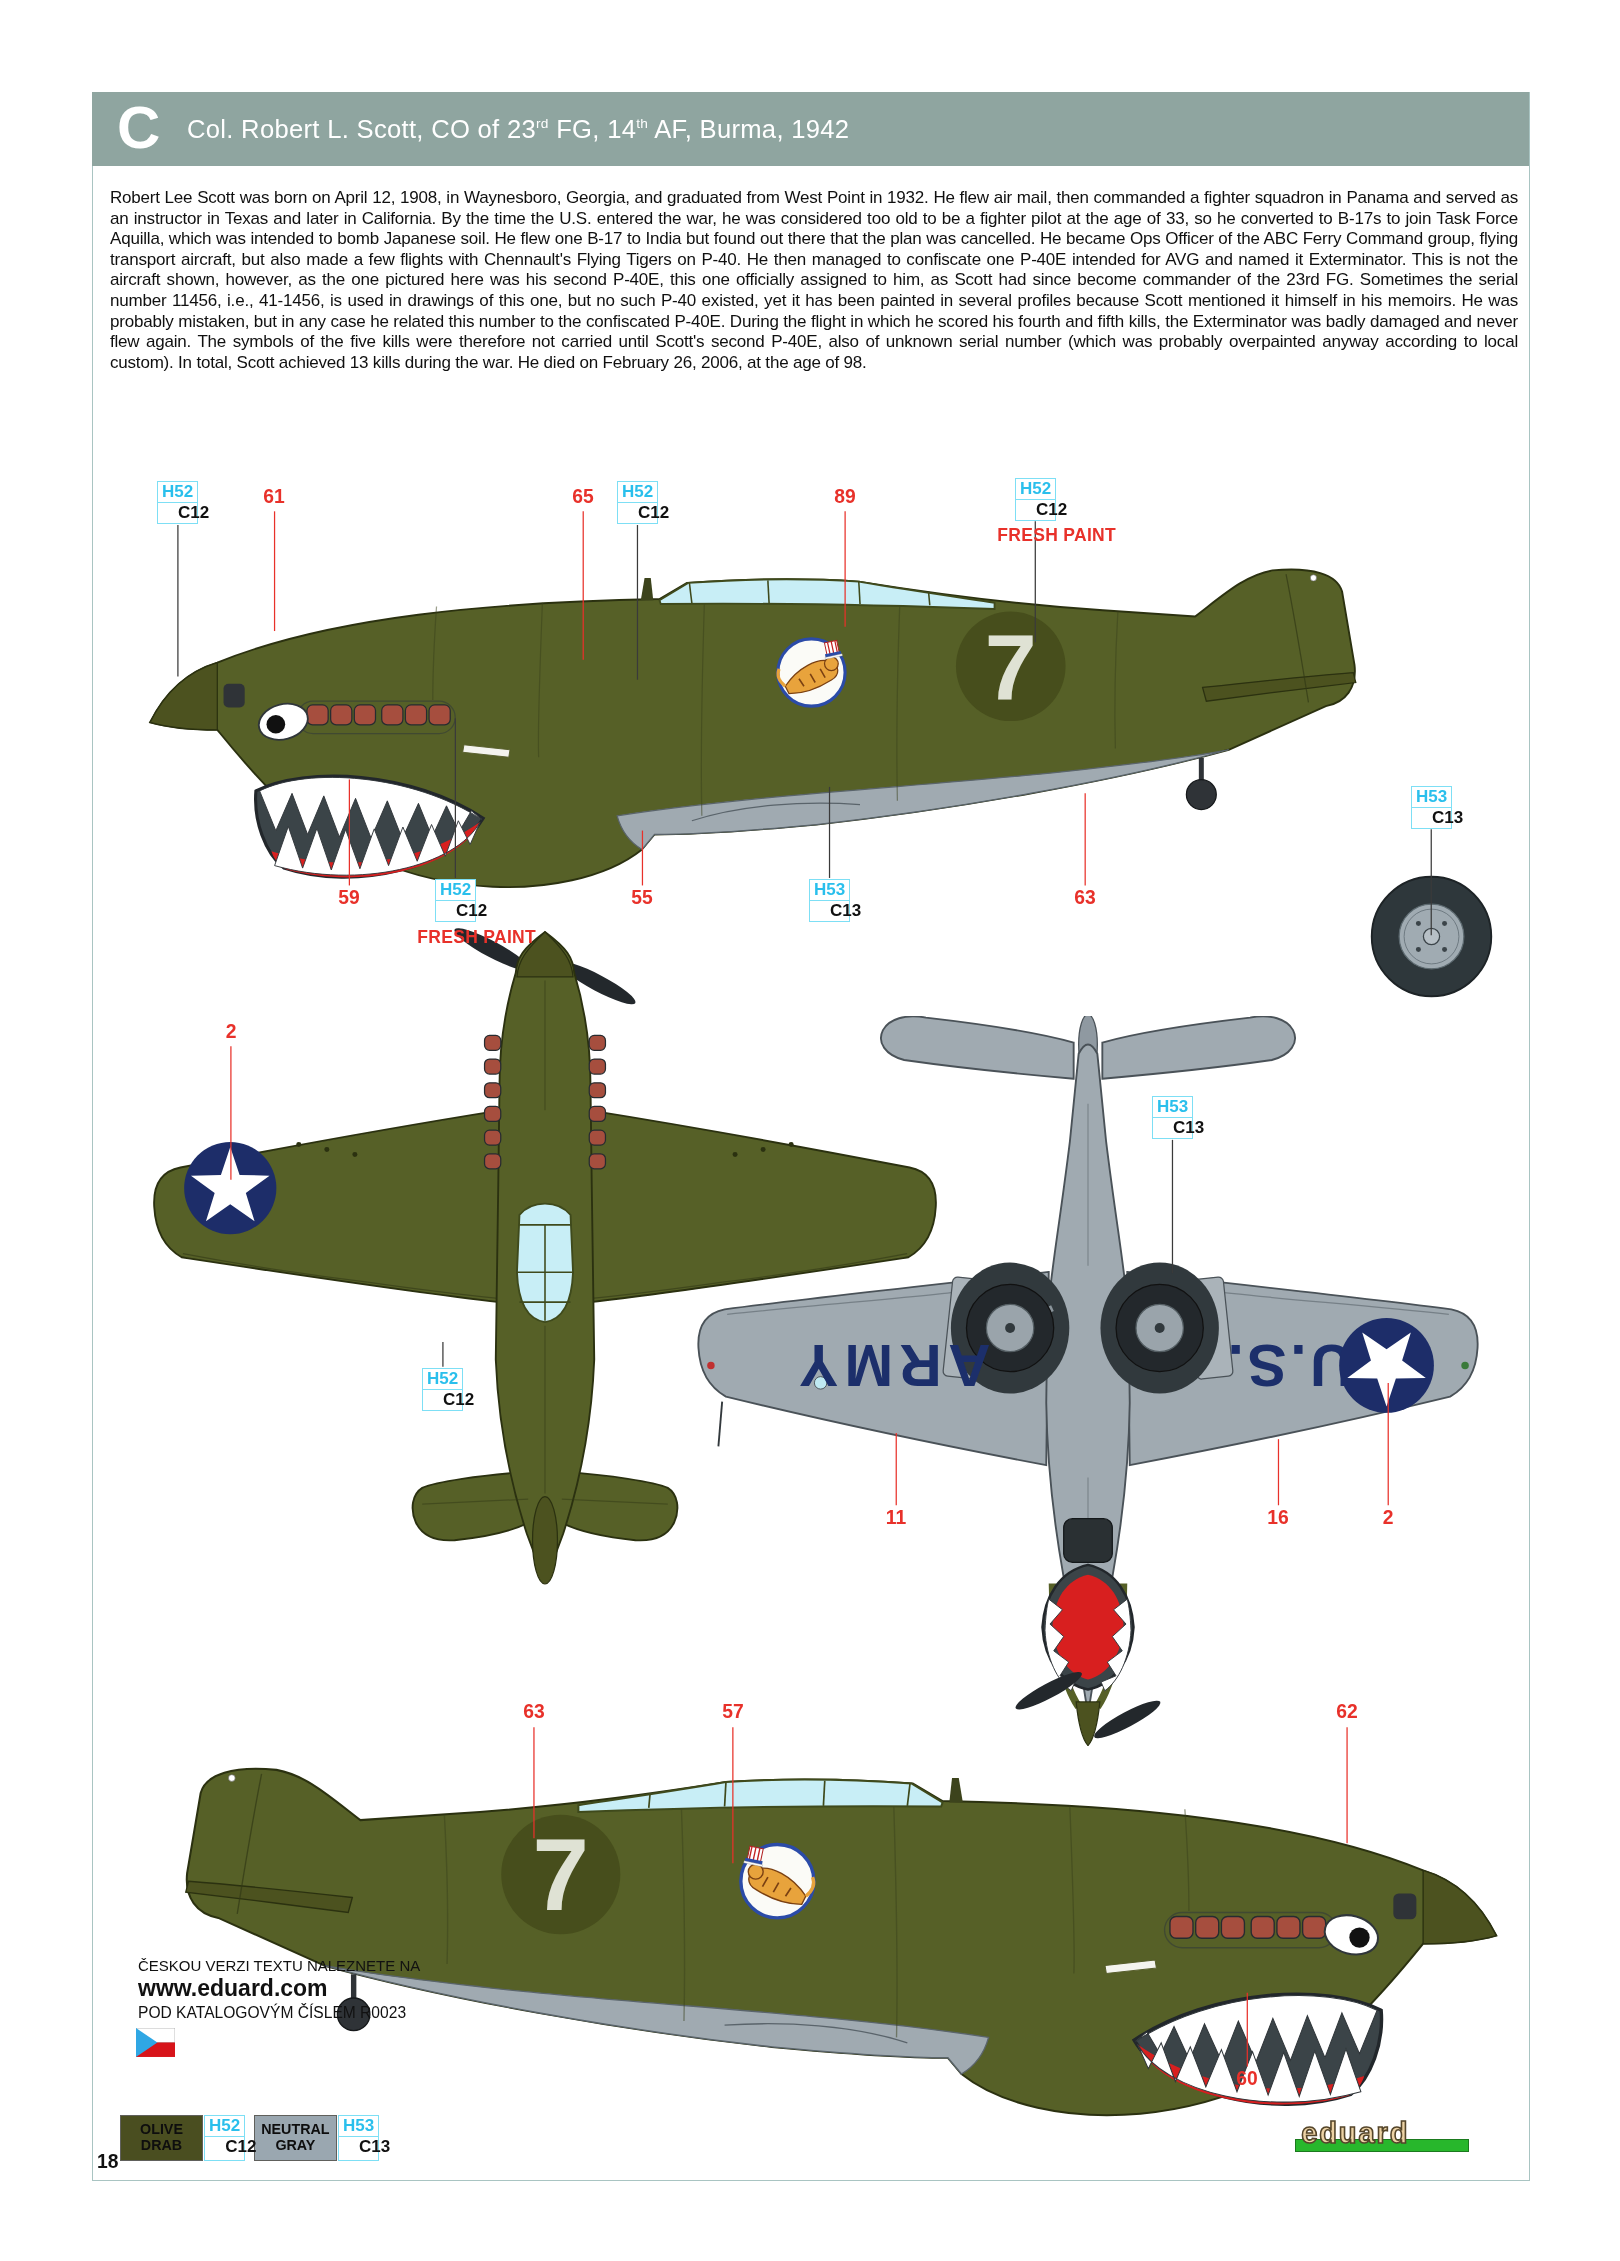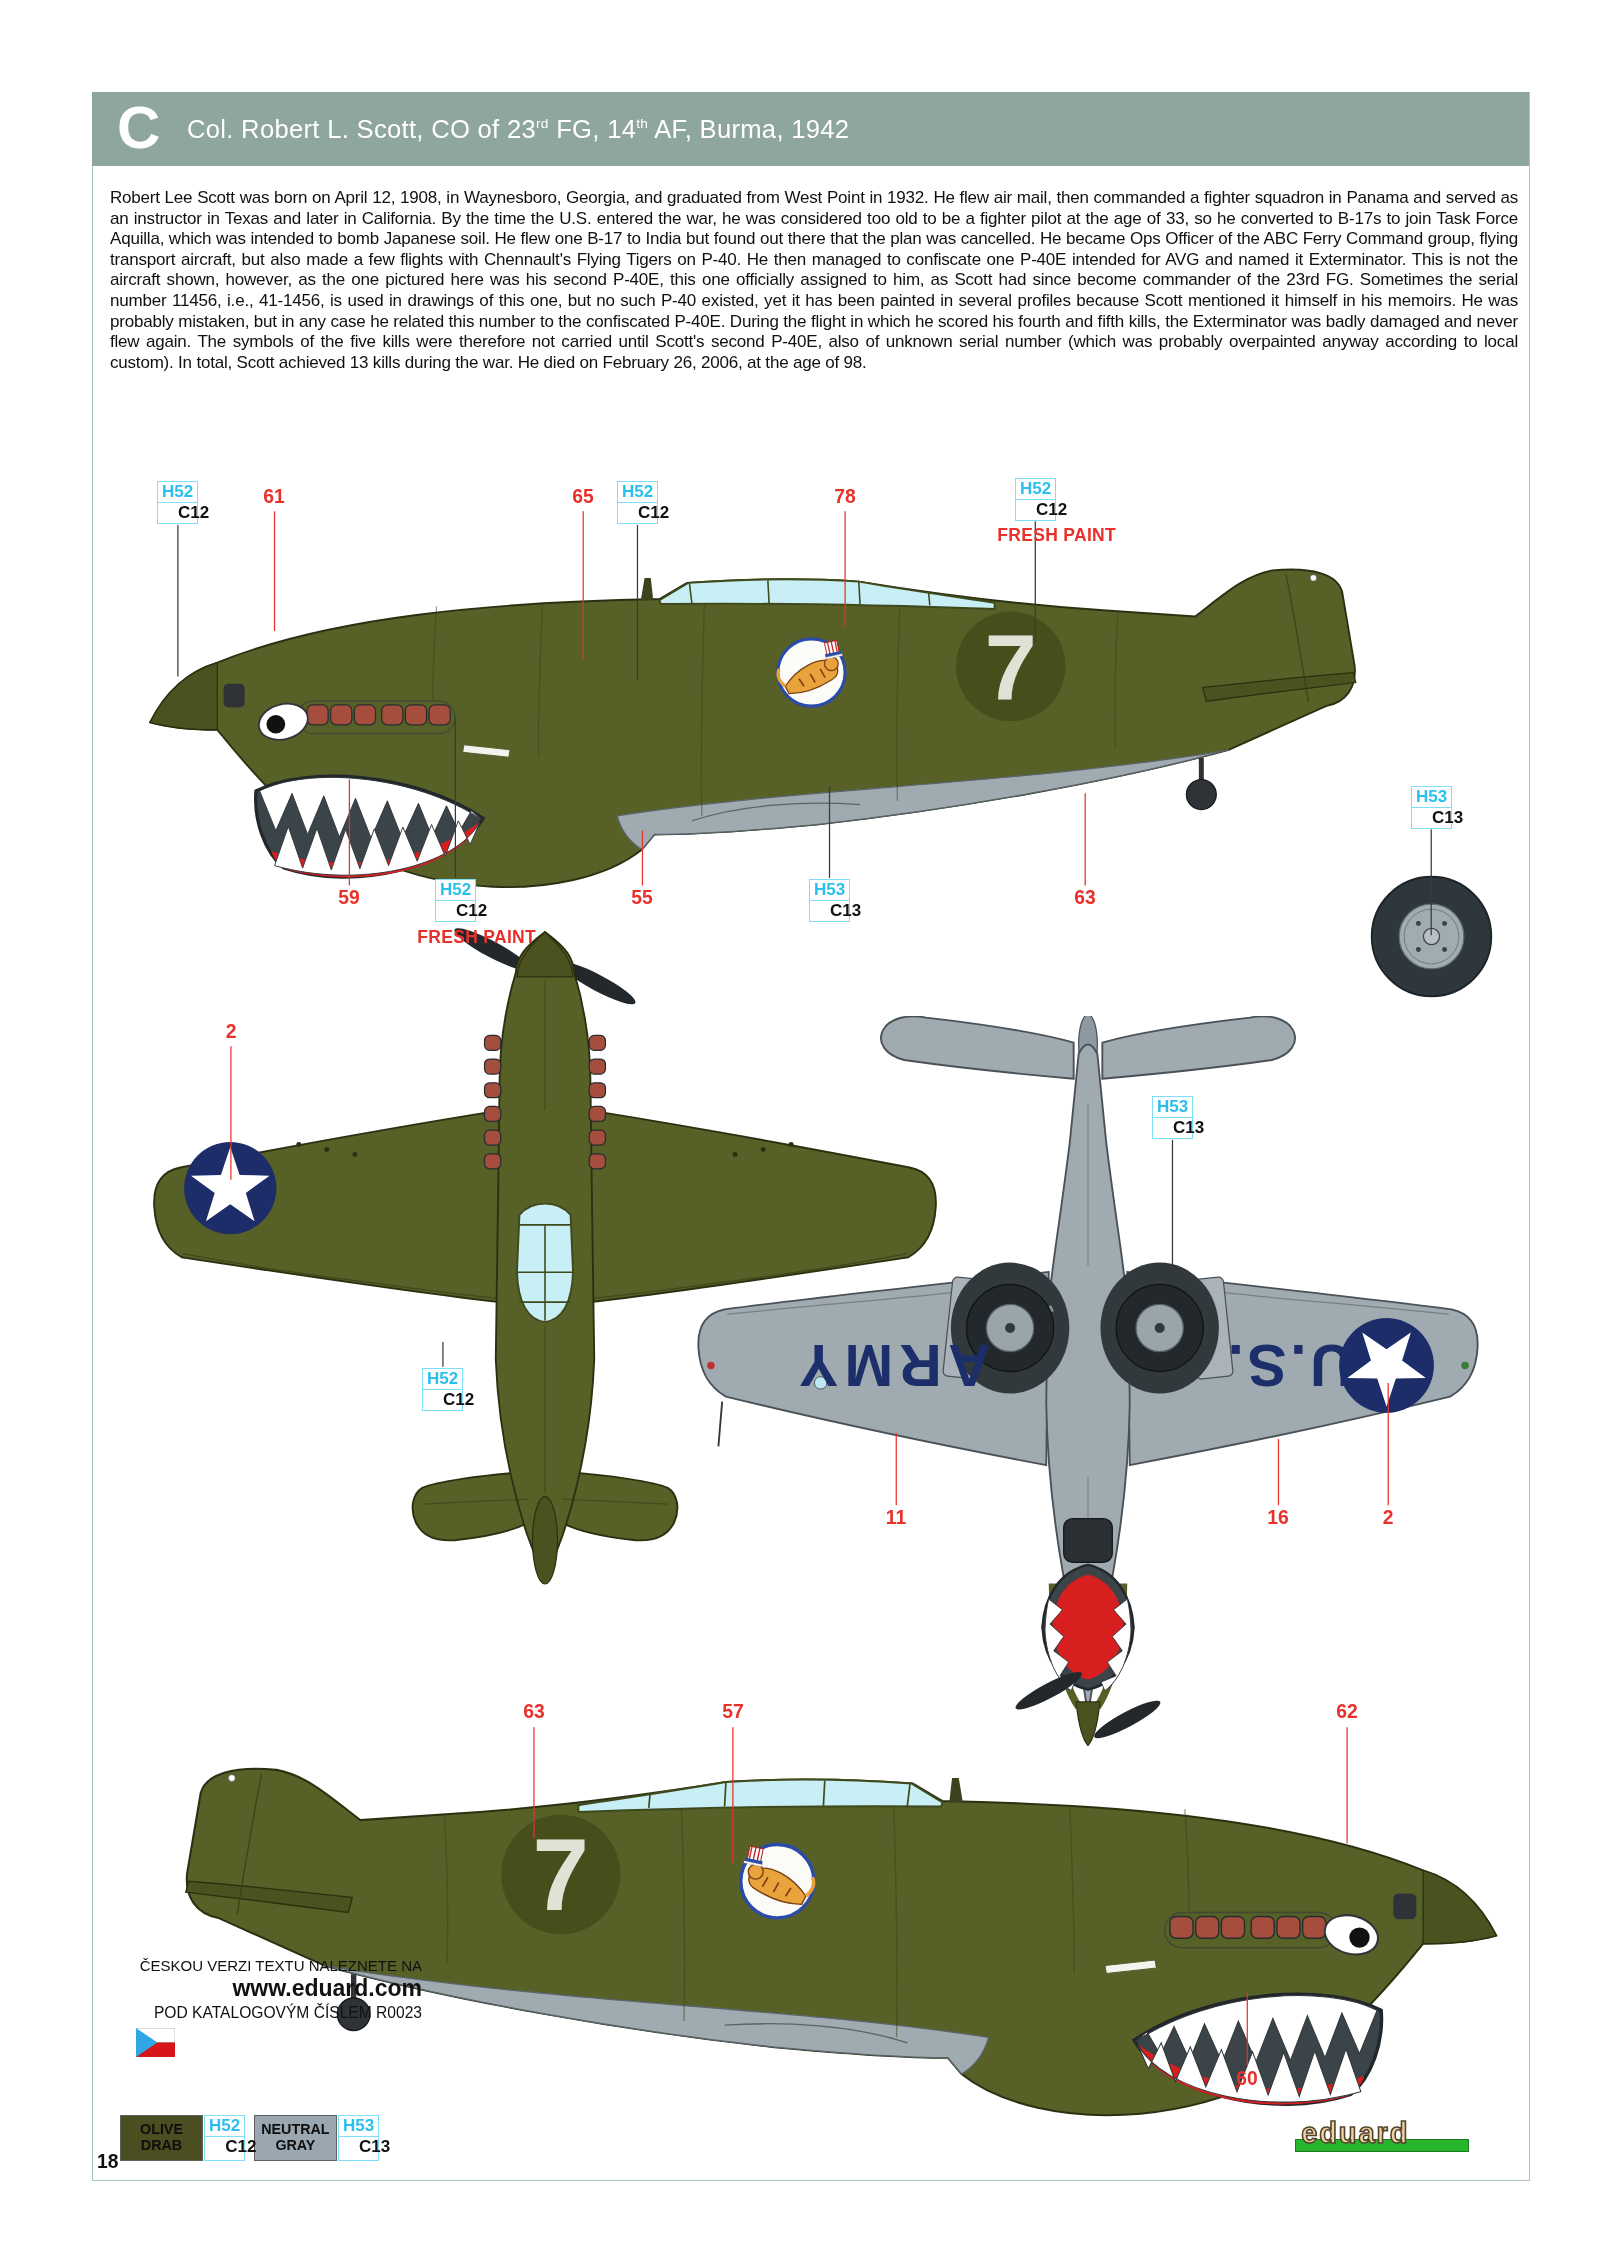--- a/index.html
+++ b/index.html
@@ -21,21 +21,21 @@
           color:#e8312a;}
   .paint-box{position:absolute;width:39px;background:#fff;border:1.2px solid #7ddff5;}
   .pc-top{height:20px;line-height:20px;text-align:center;font-size:17px;font-weight:bold;
           color:#2abfec;border-bottom:1.2px solid #7ddff5;}
   .pc-bottom{height:20px;line-height:20px;text-align:center;font-size:17px;font-weight:bold;
              color:#111;margin-left:20px;}
   .fresh-note{position:absolute;width:162px;text-align:right;font-size:17.5px;
               font-weight:bold;color:#e8312a;letter-spacing:0.3px;}
   svg.art{position:absolute;pointer-events:none;}
   #leader-lines{position:absolute;left:0;top:0;pointer-events:none;}
-  .czech-block{position:absolute;left:123px;top:1957px;width:299px;text-align:right;}
+  .czech-block{position:absolute;left:138px;top:1957px;width:299px;text-align:left;}
   .czech-line1{font-size:15px;color:#111;}
   .czech-site{font-size:23px;font-weight:bold;color:#111;margin-top:1.2px;}
   .czech-line2{font-size:15.6px;color:#111;margin-top:2px;}
   .cz-flag{position:absolute;left:136px;top:2028px;}
   .legend{position:absolute;left:120px;top:2115px;display:flex;}
   .legend .entry{display:flex;margin-right:8.7px;}
   .swatch{width:81px;height:44px;display:flex;flex-direction:column;align-items:center;
           justify-content:center;font-size:14.3px;font-weight:bold;color:#0e0e0e;
           line-height:15.6px;border:0.6px solid #60605c;}
   .legend .paint-box{position:relative;margin-left:1.2px;}
@@ -376,21 +376,21 @@
 <div class="paint-box" style="position: absolute; left: 157px; top: 481px;">
       <div class="pc-top">H52</div>
       <div class="pc-bottom">C12</div>
     </div>
     <div class="co-num" style="left: 246px; top: 486px;">61</div>
     <div class="co-num" style="left: 555px; top: 486px;">65</div>
     <div class="paint-box" style="position: absolute; left: 617px; top: 481px;">
       <div class="pc-top">H52</div>
       <div class="pc-bottom">C12</div>
     </div>
-    <div class="co-num" style="left: 817px; top: 486px;">78</div>
+    <div class="co-num" style="left: 817px; top: 486px;">89</div>
     <div class="paint-box" style="position: absolute; left: 1015px; top: 478px;">
       <div class="pc-top">H52</div>
       <div class="pc-bottom">C12</div>
     </div>
     <div class="fresh-note" style="left: 954px; top: 525px;">FRESH PAINT</div>
     <div class="co-num" style="left: 321px; top: 887px;">59</div>
     <div class="paint-box" style="position: absolute; left: 435px; top: 879px;">
       <div class="pc-top">H52</div>
       <div class="pc-bottom">C12</div>
     </div>

